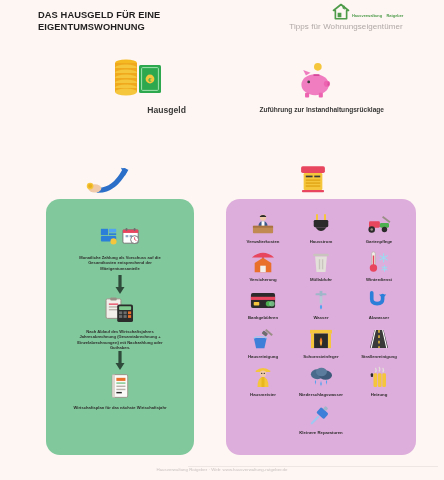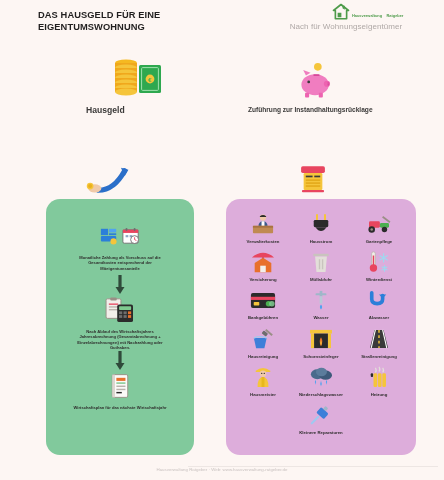--- a/index.html
+++ b/index.html
@@ -20,21 +20,21 @@
   }
   .tagline {
     position: absolute; left: 266px; top: 22px; width: 160px;
     font-size: 8px; color: #AFA8A6; text-align: center; letter-spacing: .01em;
   }
   .logo { position: absolute; left: 332px; top: 3px; display: flex; align-items: center; gap: 2px; }
   .logo-mark { width: 18px; height: 18px; }
   .logo-text { font-size: 3.9px; font-weight: bold; color: #4E9B4A; line-height: 4.6px; }
 
   
-  .topblock { position: absolute; text-align: left; }
+  .topblock { position: absolute; text-align: right; }
   .topblock .glyph { height: 46px; display: flex; align-items: flex-end; justify-content: center; }
   .topblock .cap {
     font-size: 8.6px; font-weight: bold; color: #3B3A39;
     line-height: 10px; margin-top: 5px;
   }
   .topblock.small .cap { font-size: 6.6px; }
 
   #block-hausgeld   { left: 86px;  top: 54px;  width: 100px; }
   #block-ruecklage  { left: 248px; top: 54px;  width: 136px; }
   #block-zahlung    { left: 56px;  top: 148px; width: 100px; }
@@ -82,21 +82,21 @@
   }
   svg { display: block; overflow: visible; }
 </style>
 </head>
 <body>
 
 <div class="page">
 
   <div class="header">
     <div class="title">DAS HAUSGELD FÜR EINE EIGENTUMSWOHNUNG</div>
-    <div class="tagline">Nach für Wohnungseigentümer</div>
+    <div class="tagline">Tipps für Wohnungseigentümer</div>
 
     <div class="logo">
       <span class="logo-mark">
         <svg viewBox="0 0 24 24" width="18" height="18">
           <path d="M12 2 L22 10 L19.5 10 L19.5 21 L4.5 21 L4.5 10 L2 10 Z" fill="none" stroke="#4E9B4A" stroke-width="2.2" stroke-linejoin="round"></path>
           <rect x="7.5" y="13" width="5" height="6" fill="#4E9B4A"></rect>
           <path d="M14 7 L14 3.5 L17 3.5 L17 9" fill="#4E9B4A"></path>
         </svg>
       </span>
       <span>

